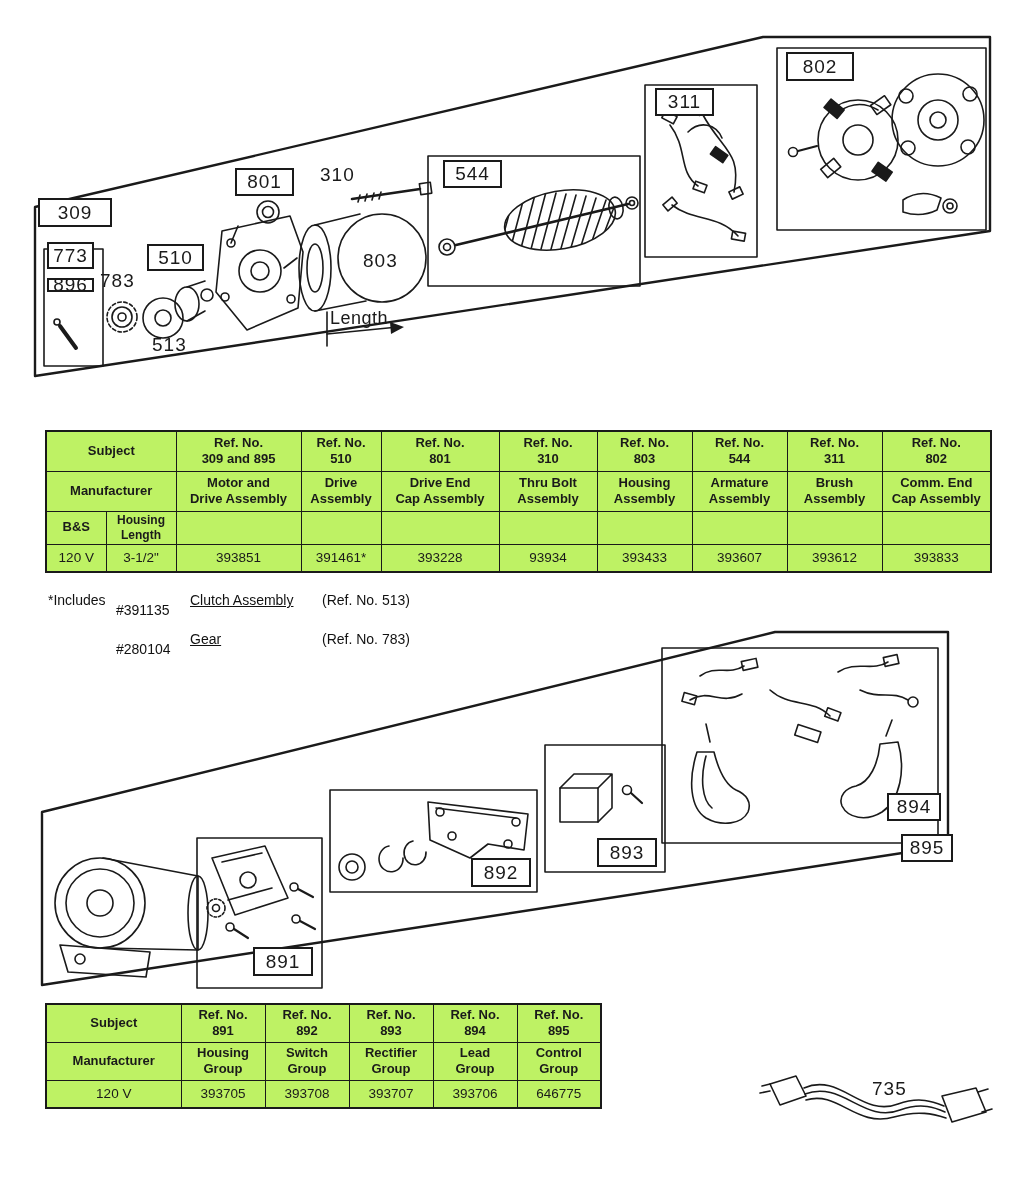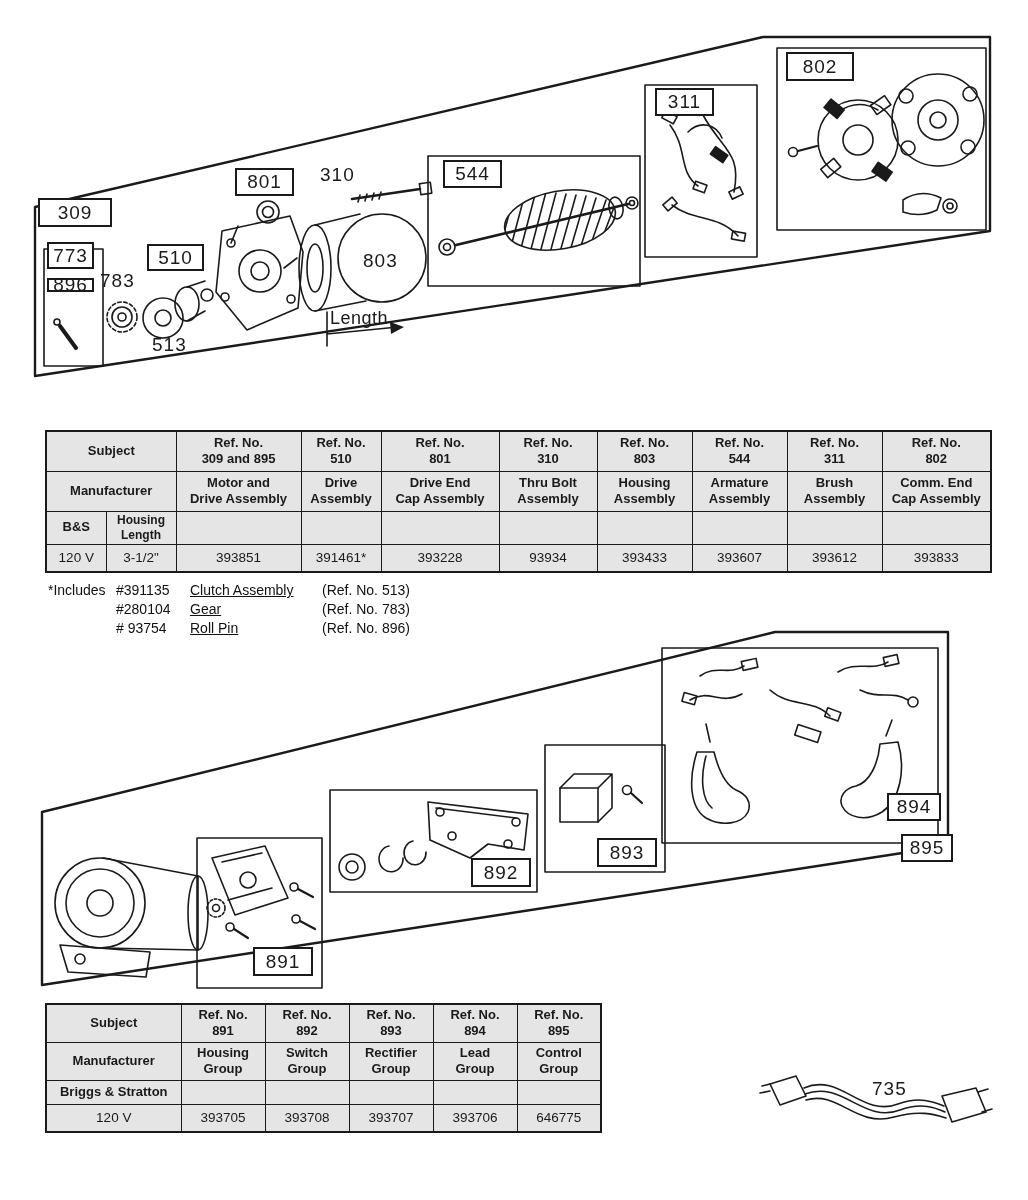--- a/index.html
+++ b/index.html
@@ -16,35 +16,35 @@
   .callout {
     position:absolute; border:2px solid #1a1a1a; background:#fff;
     display:flex; align-items:center; justify-content:center;
     font-size:19px; letter-spacing:1px;
   }
   .freelabel {
     position:absolute; font-size:19px; letter-spacing:1px; white-space:nowrap;
   }
   .len { font-size:18px; letter-spacing:0.5px; }
 
-  table { border-collapse:collapse; table-layout:fixed; position:absolute; background:#e5e5e5; }
+  table { border-collapse:collapse; table-layout:fixed; position:absolute; background:#bef264; }
   td {
     border:1px solid #1a1a1a; text-align:center; vertical-align:middle;
     font-size:13px; padding:1px 2px; overflow:hidden;
   }
   .t1 { left:45px; top:430px; width:945px; border:2px solid #1a1a1a; }
   .t2 { left:45px; top:1003px; width:555px; border:2px solid #1a1a1a; }
   .hdr { font-weight:bold; white-space:pre-line; line-height:1.25; }
   .small { font-size:12px; }
   .val { font-size:13.5px; font-weight:normal; }
 
   .footnotes { position:absolute; left:48px; top:581px; font-size:14px; line-height:19px; color:#111; }
   .fn-line { display:flex;align-items:center; }
   .fn-prefix { width:68px; }
-  .fn-num { width:74px; }
+  .fn-num { width:74px;margin-top:20px; }
   .fn-name { width:132px;text-decoration:underline; }
 </style>
 </head>
 <body>
 
 <div class="page">
 
   <svg class="art" width="1028" height="1200" viewBox="0 0 1028 1200">
     <defs>
       <clipPath id="armClip">
@@ -344,26 +344,20 @@
       <span class="fn-num">#391135</span>
       <span class="fn-name">Clutch Assembly</span>
       <span class="fn-ref">(Ref. No. 513)</span>
     </div>
     <div class="fn-line">
       <span class="fn-prefix"></span>
       <span class="fn-num">#280104</span>
       <span class="fn-name">Gear</span>
       <span class="fn-ref">(Ref. No. 783)</span>
     </div>
-    <div class="fn-line">
-      <span class="fn-prefix"></span>
-      <span class="fn-num"># 93754</span>
-      <span class="fn-name">Roll Pin</span>
-      <span class="fn-ref">(Ref. No. 896)</span>
-    </div>
   </div>
 
   <table class="t2">
     <colgroup>
       <col style="width:135px">
         <col style="width:84px">
         <col style="width:84px">
         <col style="width:84px">
         <col style="width:84px">
         <col style="width:84px">
@@ -388,28 +382,20 @@
 Group</td>
         <td class="hdr">Switch
 Group</td>
         <td class="hdr">Rectifier
 Group</td>
         <td class="hdr">Lead
 Group</td>
         <td class="hdr">Control
 Group</td>
       </tr>
-      <tr style="height:24px">
-        <td class="hdr">Briggs &amp; Stratton</td>
-        <td></td>
-        <td></td>
-        <td></td>
-        <td></td>
-        <td></td>
-      </tr>
       <tr style="height:28px">
         <td class="val">120 V</td>
         <td class="val">393705</td>
         <td class="val">393708</td>
         <td class="val">393707</td>
         <td class="val">393706</td>
         <td class="val">646775</td>
       </tr>
     </tbody>
   </table>

